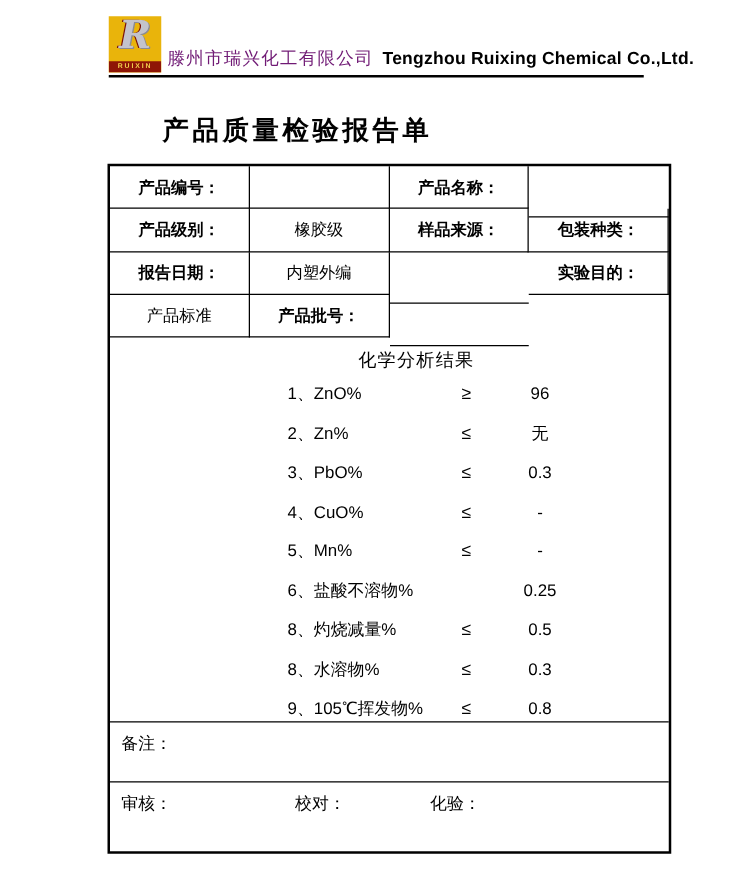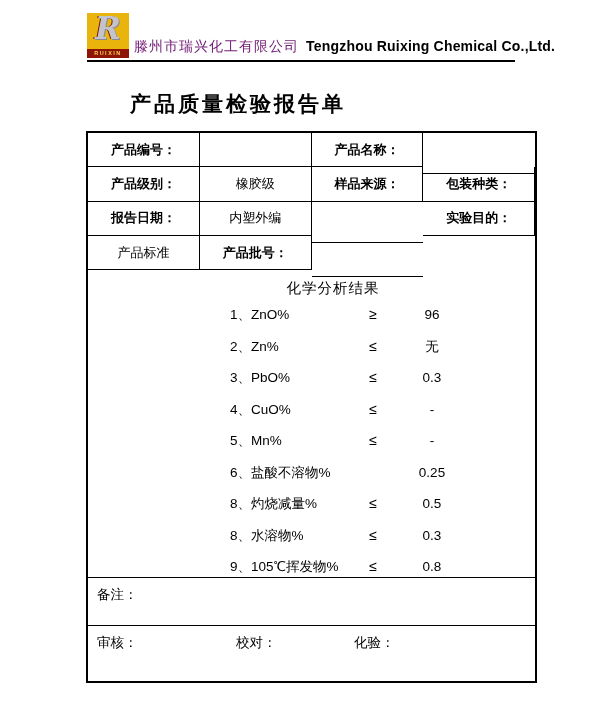--- a/index.html
+++ b/index.html
@@ -64,21 +64,21 @@
   .chem-sym  { position:absolute; left:237px; width:32px; text-align:center; font-size:14px; }
   .chem-val  { position:absolute; left:280px; width:64px; text-align:center; }
 
   .remarks-row { position:relative; height:48px; border-bottom:1.5px solid #000; }
   .remarks-label { position:absolute; left:9px; top:8px; font-size:13.5px; }
 
   .footer-row { position:relative; flex:1; }
   .footer-label { position:absolute; top:8px; font-size:13.5px; }
   .footer-review    { left:9px; }
   .footer-proofread { left:148px;text-align:right; }
-  .footer-assay     { left:266px; }
+  .footer-assay     { left:256px; }
 </style>
 </head>
 <body>
 
 <div class="page">
 
   <div class="logo">
     <div class="logo-letter">R</div>
     <div class="logo-strip">RUIXIN</div>
   </div>

